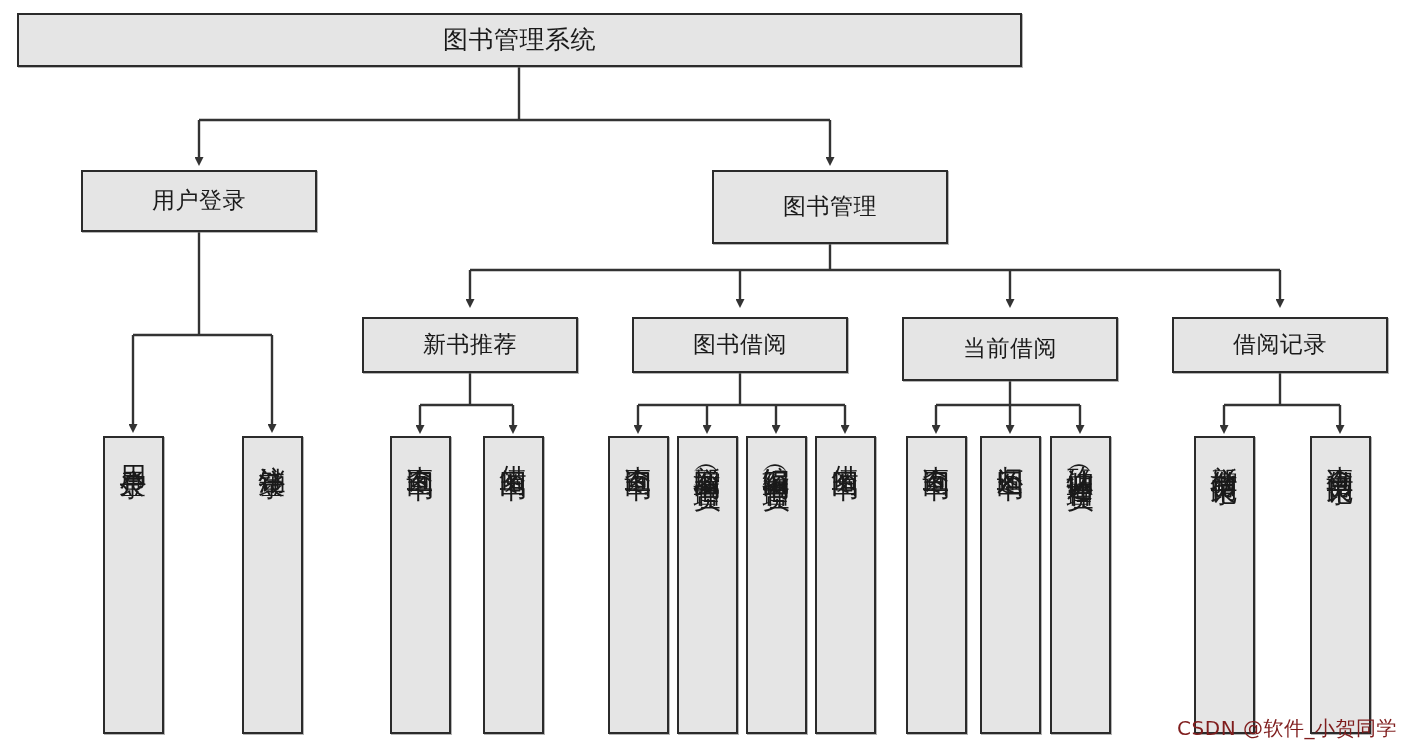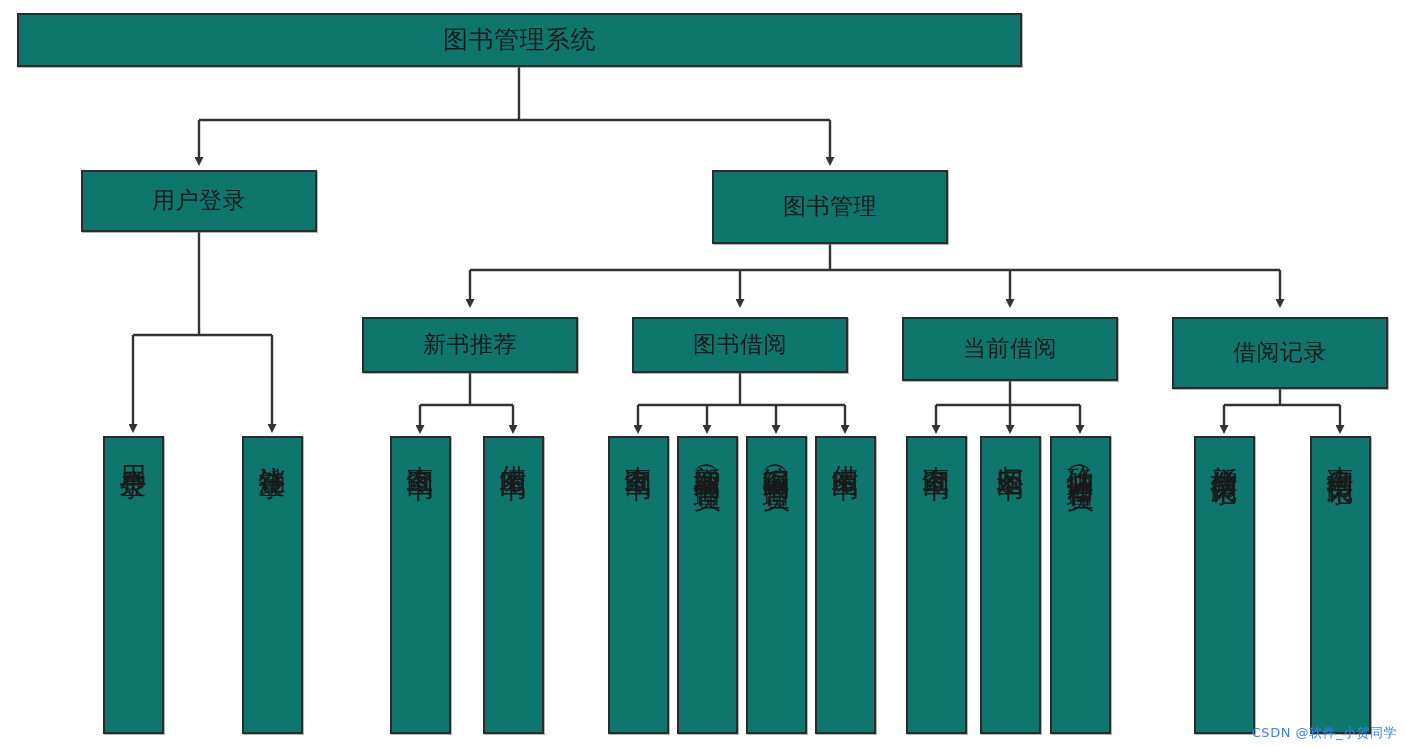--- a/index.html
+++ b/index.html
@@ -21,21 +21,21 @@
     position: absolute;
     left: 0;
     top: 0;
     width: 1405px;
     height: 747px;
     pointer-events: none;
   }
   .node {
     position: absolute;
     box-sizing: border-box;
-    background: #0f766e;
+    background: #e5e5e5;
     border: 2px solid #2b2b2b;
     box-shadow: 1px 1px 0 rgba(120,120,120,0.55);
     display: flex;
     align-items: center;
     justify-content: center;
     color: #1a1a1a;
   }
   .node .label {
     display: block;
     text-align: center;
@@ -61,22 +61,22 @@
     text-orientation: upright;
     font-size: 27px;
     line-height: 1;
     letter-spacing: 3px;
     white-space: nowrap;
   }
   .watermark {
     position: absolute;
     right: 8px;
     bottom: 5px;
-    font-size: 13px;
-    color: #3b82f6;
+    font-size: 20px;
+    color: #7f1d1d;
     letter-spacing: 0.5px;
     white-space: nowrap;
   }
 </style>
 </head>
 <body>
 
 <div id="canvas">
 
   <svg id="edges" viewBox="0 0 1405 747" xmlns="http://www.w3.org/2000/svg">
@@ -148,21 +148,21 @@
   </div>
 
   <div class="node horiz" style="left:632px; top:317px; width:216px; height:56px;">
     <span class="label">图书借阅</span>
   </div>
 
   <div class="node horiz" style="left:902px; top:317px; width:216px; height:64px;">
     <span class="label">当前借阅</span>
   </div>
 
-  <div class="node horiz" style="left:1172px; top:317px; width:216px; height:72px;">
+  <div class="node horiz" style="left:1172px; top:317px; width:216px; height:56px;">
     <span class="label">借阅记录</span>
   </div>
 
   <div class="node vert" style="left:103px; top:436px; width:61px; height:298px;">
     <span class="label">用户登录</span>
   </div>
 
   <div class="node vert" style="left:242px; top:436px; width:61px; height:298px;">
     <span class="label">注销登录</span>
   </div>

